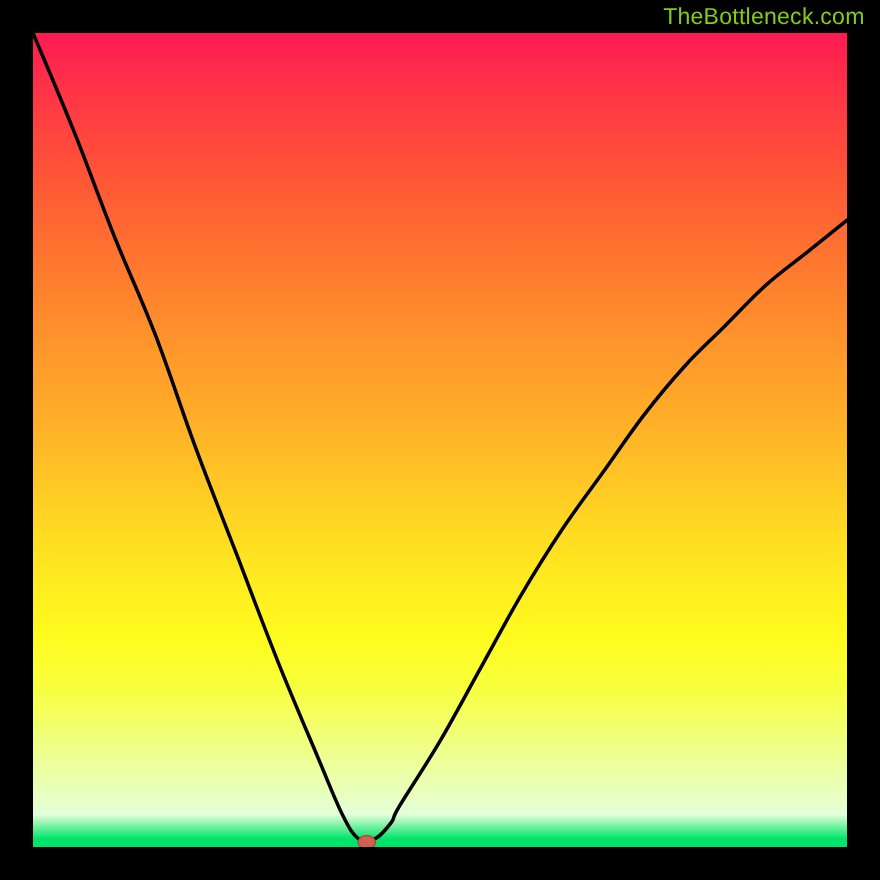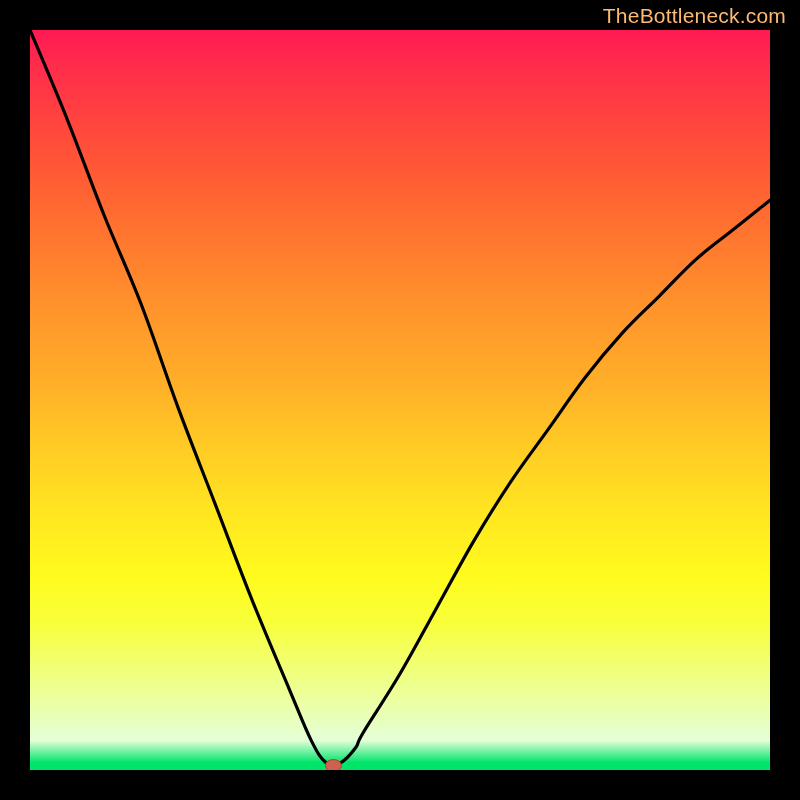--- a/index.html
+++ b/index.html
@@ -14,21 +14,21 @@
   .frame {
     position: relative;
     width: 800px;
     height: 800px;
     background: #000;
   }
   .watermark {
     position: absolute;
     top: 4px;
     right: 14px;
-    color: #fdba74;
+    color: #84cc16;
     font-size: 21px;
     font-weight: 500;
     letter-spacing: 0.2px;
     z-index: 10;
   }
   .plot-area {
     position: absolute;
     left: 30px;
     top: 30px;
     width: 740px;

